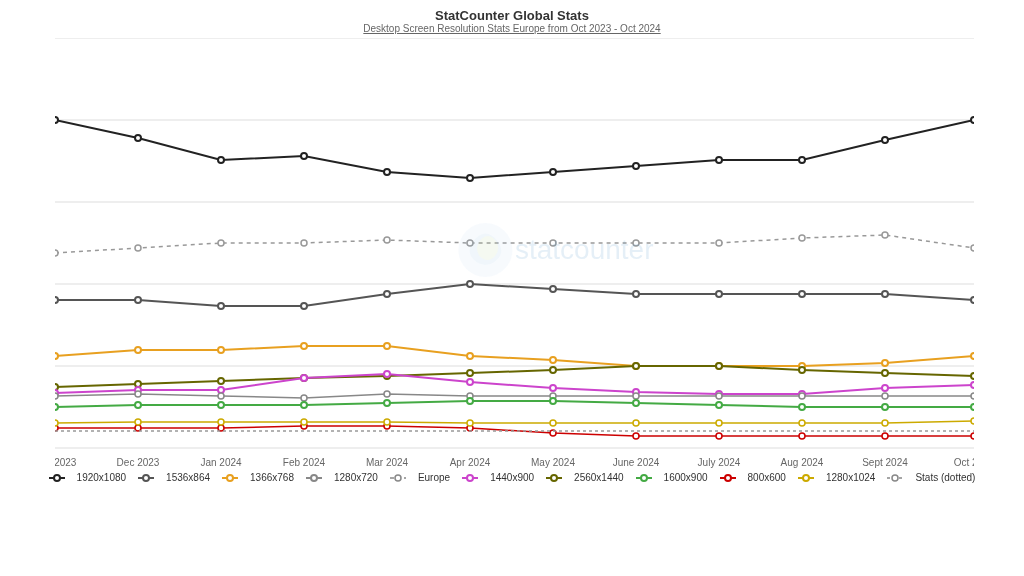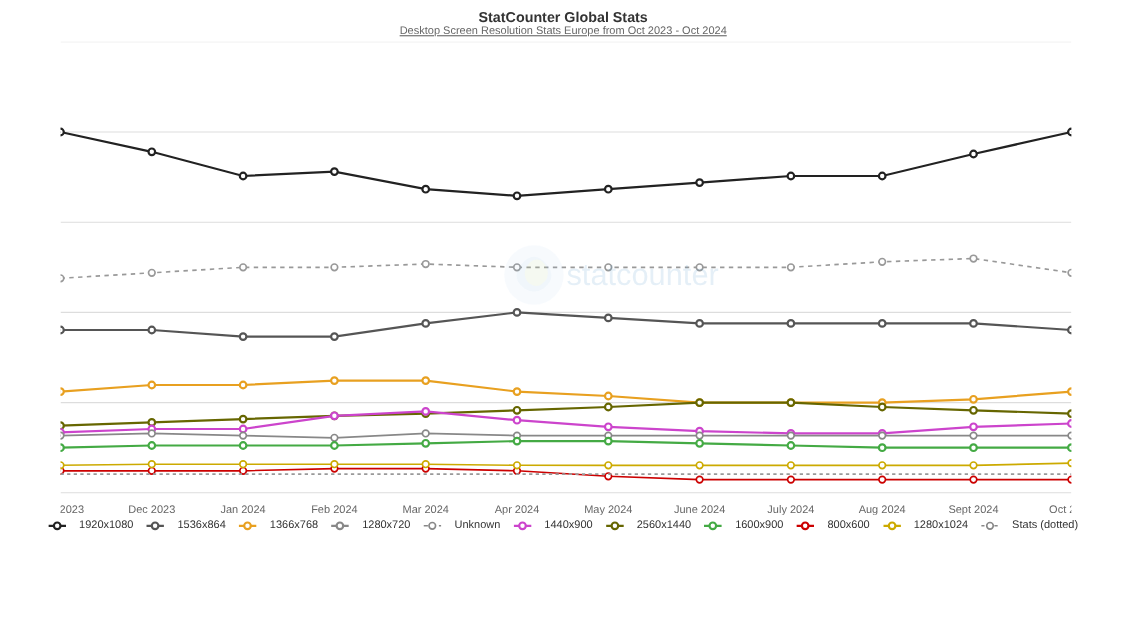--- a/index.html
+++ b/index.html
@@ -299,21 +299,21 @@
           <line x1="0" y1="5" x2="16" y2="5" stroke="#888" stroke-width="2"></line>
           <circle cx="8" cy="5" r="3" fill="white" stroke="#888" stroke-width="2"></circle>
         </svg>
       <span>1280x720</span>
     </div>
     <div class="legend-item">
       <svg width="22" height="10">
           <line x1="0" y1="5" x2="16" y2="5" stroke="#888" stroke-width="1.5" stroke-dasharray="4,3"></line>
           <circle cx="8" cy="5" r="3" fill="white" stroke="#888" stroke-width="1.5"></circle>
         </svg>
-      <span>Unknown</span>
+      <span>Europe</span>
     </div>
     <div class="legend-item">
       <svg width="22" height="10">
           <line x1="0" y1="5" x2="16" y2="5" stroke="#cc44cc" stroke-width="2"></line>
           <circle cx="8" cy="5" r="3" fill="white" stroke="#cc44cc" stroke-width="2"></circle>
         </svg>
       <span>1440x900</span>
     </div>
     <div class="legend-item">
       <svg width="22" height="10">

